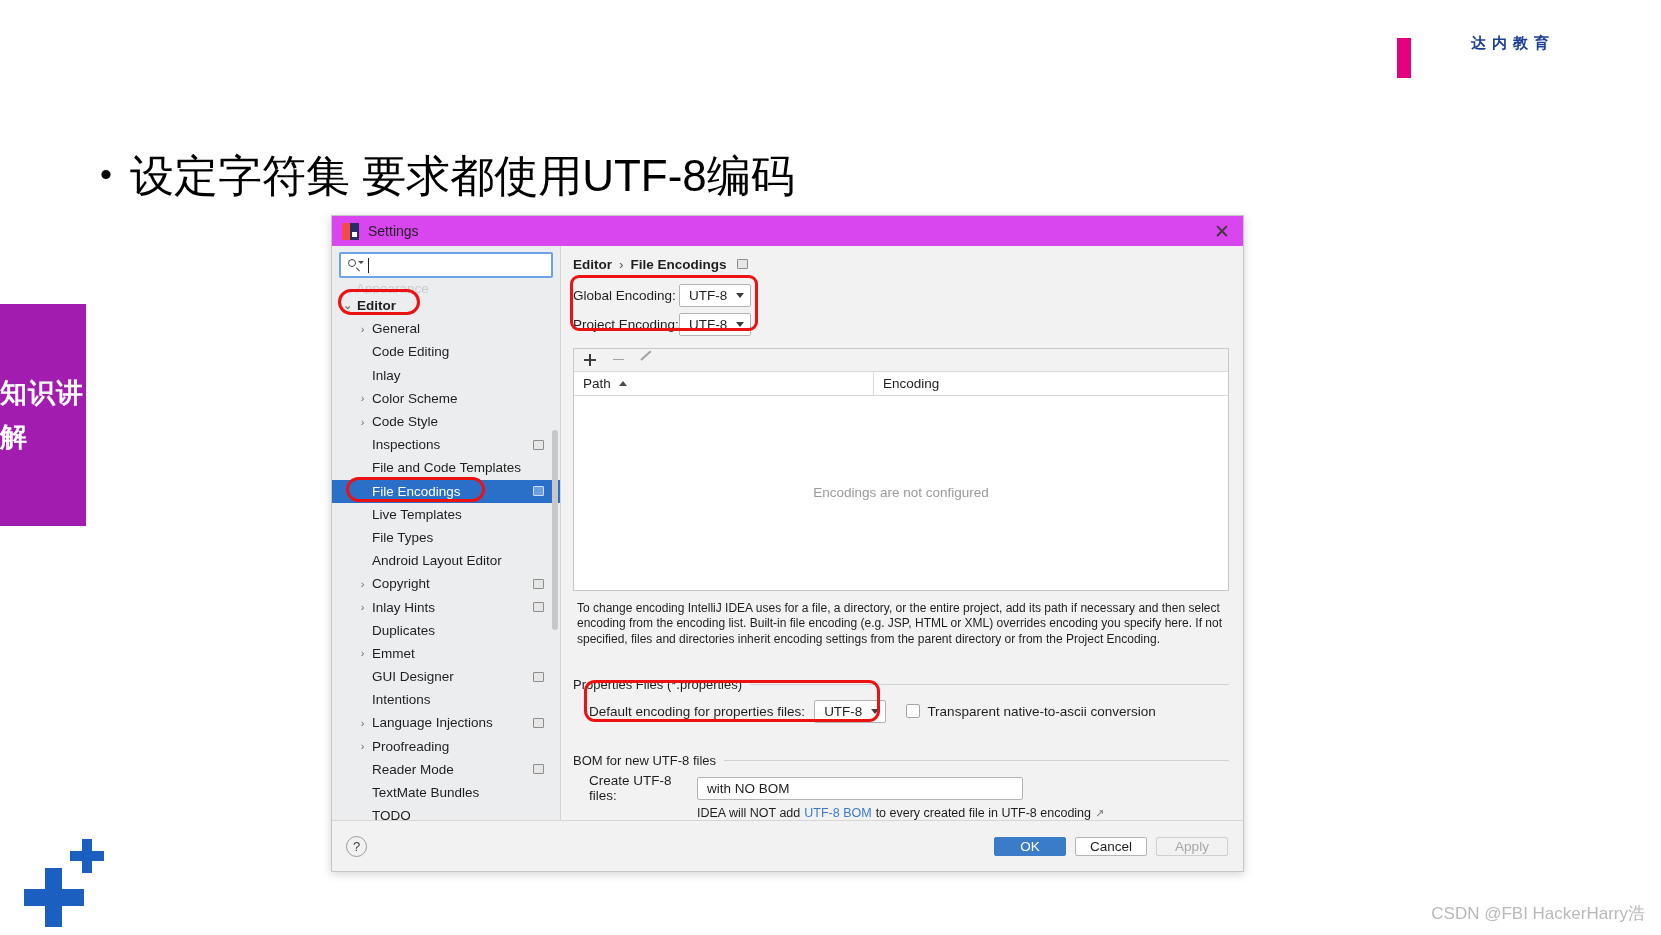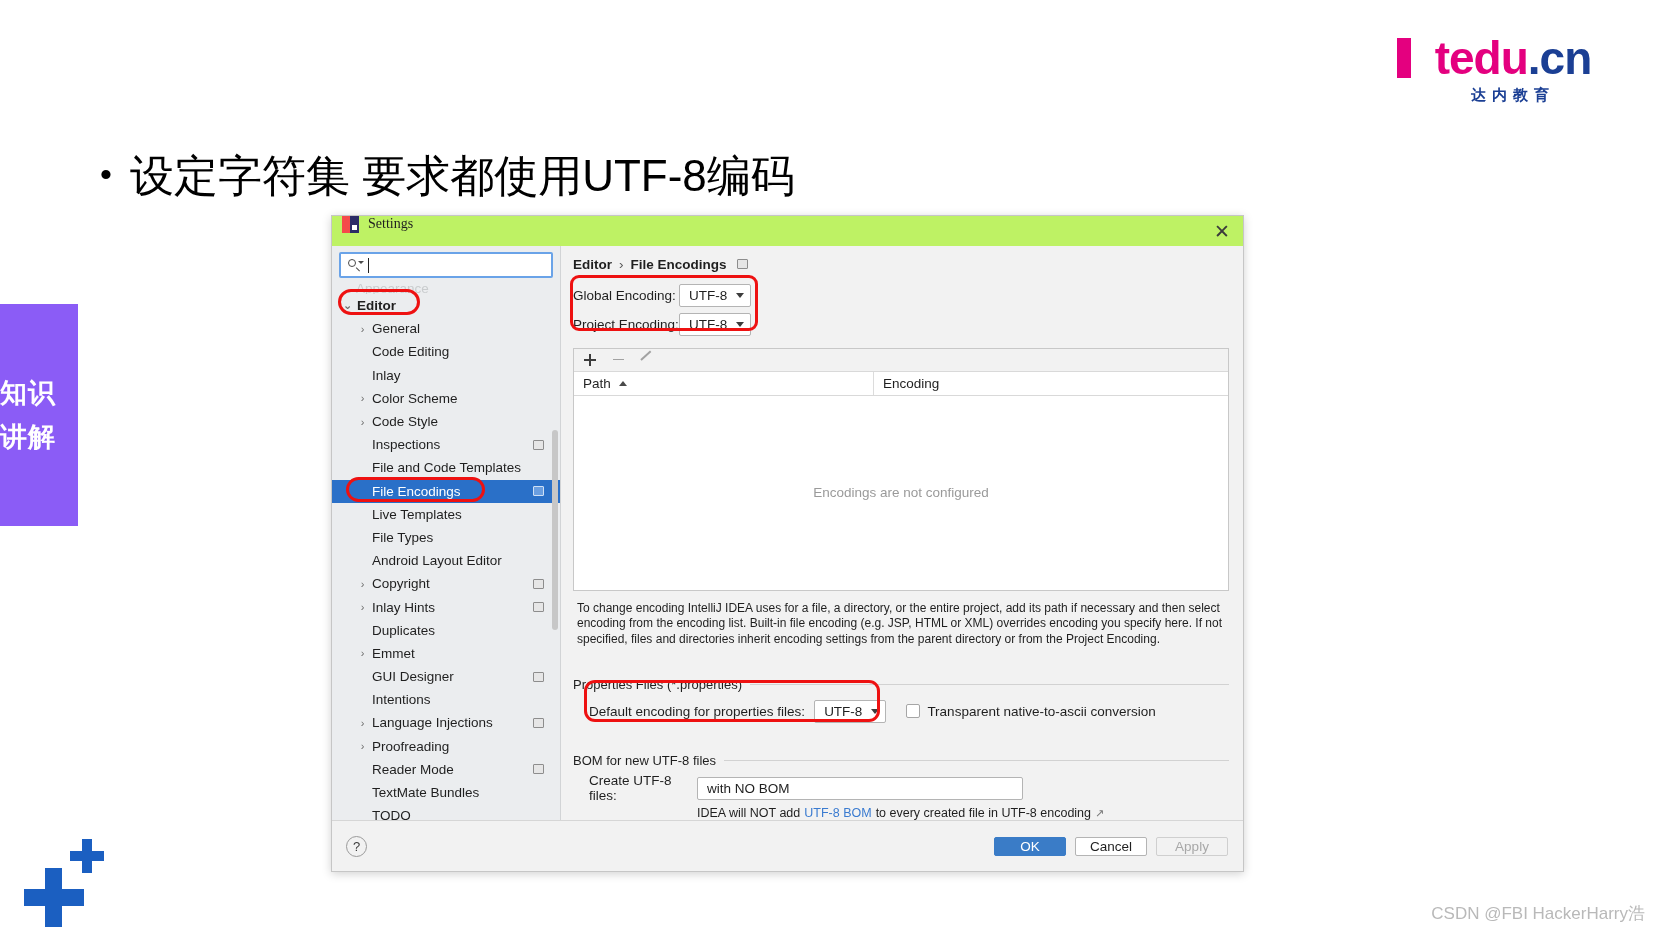--- a/index.html
+++ b/index.html
@@ -75,22 +75,22 @@
     position: absolute;
     left: 2px; top: 6px;
     width: 14px; height: 40px;
     background: #e4007f;
   }
 
   
   .side-tab {
     position: absolute;
     left: 0; top: 304px;
-    width: 78px; height: 222px;
-    background: #8b5cf6;
+    width: 86px; height: 222px;
+    background: #a21caf;
     color: #ffffff;
     display: flex;
     flex-direction: column;
     align-items: center;
     justify-content: center;
     font-size: 27px;
     font-weight: bold;
     line-height: 44px;
     letter-spacing: 1px;
   }
@@ -122,27 +122,26 @@
     background: #f2f2f2;
     border: 1px solid #c6c6c6;
     box-shadow: 0 2px 9px rgba(0,0,0,.18);
     font-size: 13.5px;
     color: #1f1f1f;
     display: flex;
     flex-direction: column;
   }
   .titlebar {
     height: 30px;
-    background: #bef264;
-    display: flex;
-    align-items: flex-start;
+    background: #d946ef;
+    display: flex;
+    align-items: center;
     padding: 0 4px 0 10px;
     position: relative;
     flex: 0 0 30px;
-    font-family: Liberation Serif, serif;
   }
   .title-icon { width: 17px; height: 17px; position: relative; margin-right: 9px; }
   .title-icon .ti-a { position:absolute; left:0; top:0; width:8px; height:17px; background:#f54a4a; }
   .title-icon .ti-b { position:absolute; left:8px; top:0; width:9px; height:17px; background:#2b2b66; }
   .title-icon .ti-c { position:absolute; left:10px; top:9px; width:5px; height:5px; background:#ffffff; }
   .title-text { font-size: 14px; color: #1f1f1f; }
   .close-btn {
     position: absolute; right: 6px; top: 2px;
     width: 30px; height: 26px;
     display: flex; align-items: center; justify-content: center;
@@ -423,23 +422,20 @@
 <div id="slide">
 
 
   <div class="bullet-row">
     <span class="bullet-dot">•</span>
     <span class="bullet-text">设定字符集  要求都使用UTF-8编码</span>
   </div>
 
   <div class="logo">
     <div class="logo-accent"></div>
-    <div class="logo-main">
-      <span class="logo-t">t</span><span class="logo-edu">edu</span><span class="logo-dot">.</span><span class="logo-cn">cn</span>
-    </div>
     <div class="logo-sub">达内教育</div>
   </div>
 
   <div class="side-tab">
     <span>知识讲解</span>
   </div>
 
   <div class="plus-deco">
     <div class="p p1-h"></div>
     <div class="p p1-v"></div>

